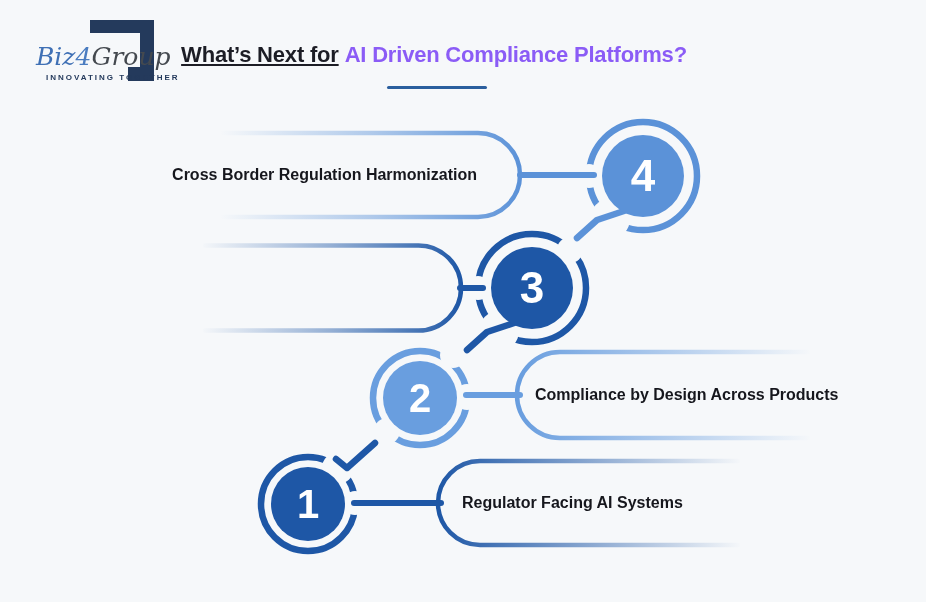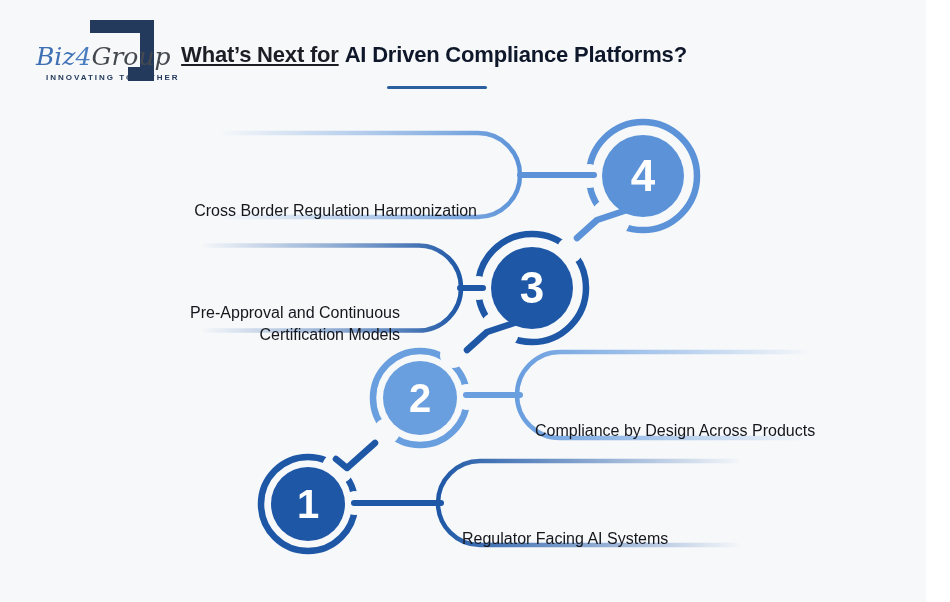--- a/index.html
+++ b/index.html
@@ -7,23 +7,23 @@
     position:relative;width:926px;height:602px;background:#F6F8FA;
     font-family:"Liberation Sans",sans-serif;overflow:hidden;
   }
   .canvas{position:absolute;left:0;top:0;width:950px;height:602px;}
   .logo-svg{position:absolute;left:16px;top:8px;width:170px;height:80px;}
   .title{
     position:absolute;top:42px;left:0;width:868px;text-align:center;
     font-size:22px;font-weight:700;letter-spacing:-0.2px;color:#1C1D25;white-space:nowrap;
   }
   .title .pre{margin-right:6px;text-decoration:underline;}
-  .title .hl{color:#0f172a;}
+  .title .hl{color:#8b5cf6;}
   .underline{position:absolute;left:387px;top:86px;width:100px;height:3px;background:#2B5F9E;border-radius:2px;}
-  .label{position:absolute;font-weight:400;font-size:16px;color:#16171D;line-height:22px;margin-top:36px;}
+  .label{position:absolute;font-weight:700;font-size:16px;color:#16171D;line-height:22px;}
   .nowrap{white-space:nowrap;}
   .lbl4{right:449px;top:164px;}
   .lbl3{right:526px;top:266px;width:280px;text-align:right;}
   .lbl2{left:535px;top:384px;}
   .lbl1{left:462px;top:492px;}
   .num{
     position:absolute;width:80px;height:80px;display:flex;align-items:center;justify-content:center;
     color:#FFFFFF;font-weight:700;user-select:none;
   }
   .num-lg{font-size:44px;}
@@ -105,21 +105,20 @@
     <text class="brand-text" x="20" y="57"><tspan fill="#3F70B5">Biz</tspan><tspan fill="#4A7CC0">4</tspan><tspan fill="#44494F">Group</tspan></text>
     <text class="brand-tagline" x="30" y="72" fill="#243A5C">INNOVATING TOGETHER</text>
   </svg>
 
   <div class="title">
     <span class="pre">What’s Next for</span><span class="hl">AI Driven Compliance Platforms?</span>
   </div>
   <div class="underline"></div>
 
   <div class="label lbl4 nowrap">Cross Border Regulation Harmonization</div>
-  <div class="label lbl3">Pre-Approval and Continuous Certification Models</div>
   <div class="label lbl2 nowrap">Compliance by Design Across Products</div>
   <div class="label lbl1 nowrap">Regulator Facing AI Systems</div>
 
   <div class="num num-lg n4">4</div>
   <div class="num num-lg n3">3</div>
   <div class="num num-sm n2">2</div>
   <div class="num num-sm n1">1</div>
 
 </div>
 

